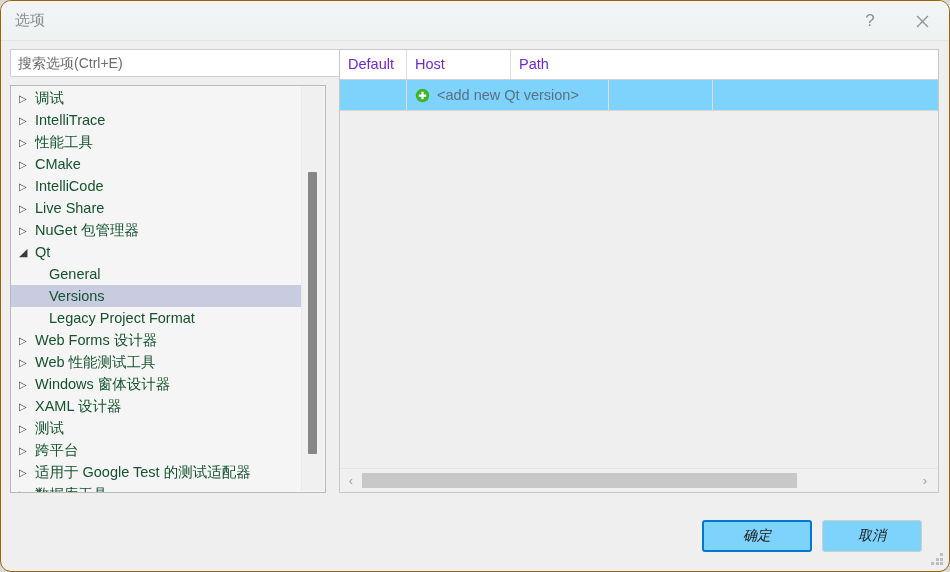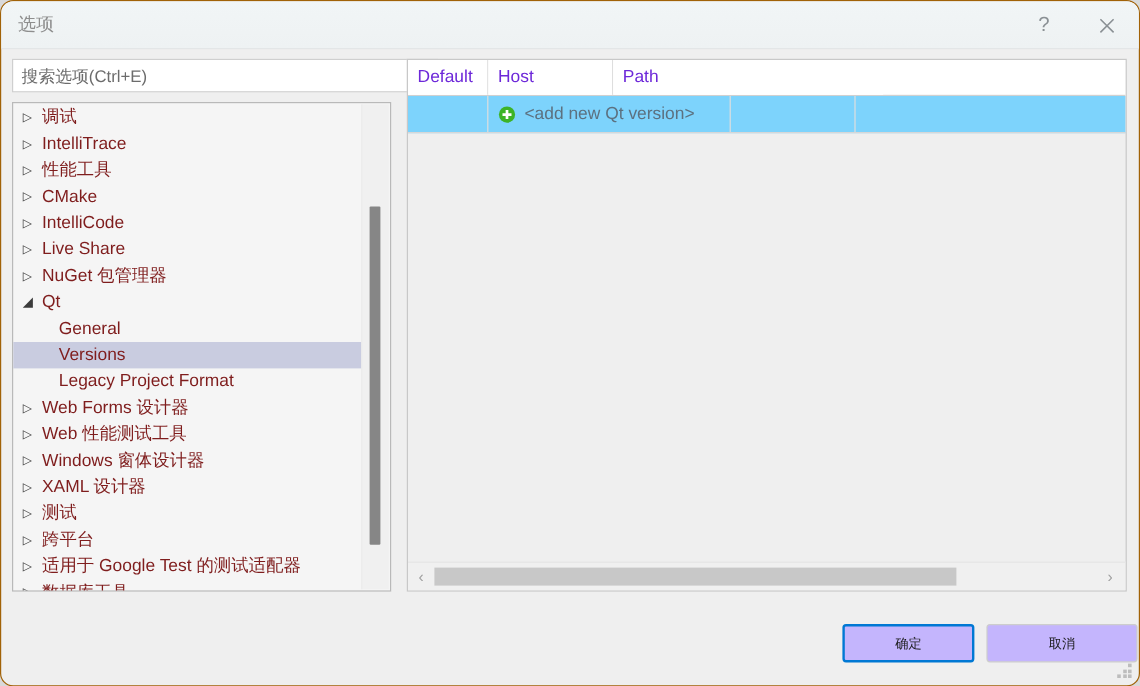--- a/index.html
+++ b/index.html
@@ -103,21 +103,21 @@
     left: 0; top: 1px;
     width: 291px;
     height: 406px;
     overflow: hidden;
   }
   .tree-item {
     position: relative;
     height: 22px;
     line-height: 22px;
     font-size: 14.5px;
-    color: #7f1d1d;
+    color: #14532d;
     white-space: nowrap;
     cursor: default;
     padding-left: 8px;
     box-sizing: border-box;
   }
   .tree-item.child { padding-left: 38px; }
   .tree-item.selected { background: #c9cce0; }
   .tree-arrow {
     display: inline-block;
     width: 16px;
@@ -250,37 +250,38 @@
     left: 22px; top: 4px;
     width: 435px;
     height: 15px;
     background: #c8c8c8;
   }
 
   
   .dlg-button {
     position: absolute;
     height: 32px;
-    background: #c4b5fd;
+    background: #7dd3fc;
     border: 1px solid #cdcdcd;
     border-radius: 3px;
     font-family: "Liberation Sans", "DejaVu Sans", sans-serif;
-    font-size: 11px;
+    font-size: 14px;
     color: #1a1a1a;
     box-sizing: border-box;
     cursor: default;
+    font-style: italic;
   }
   #ok-button {
     left: 701px; top: 519px;
     width: 110px;
     border: 2px solid #0078d4;
   }
   #cancel-button {
     left: 821px; top: 519px;
-    width: 126px;
+    width: 100px;
   }
 
   
   #resize-grip {
     position: absolute;
     right: 5px; bottom: 5px;
     width: 13px; height: 13px;
   }
   #resize-grip i {
     position: absolute;

